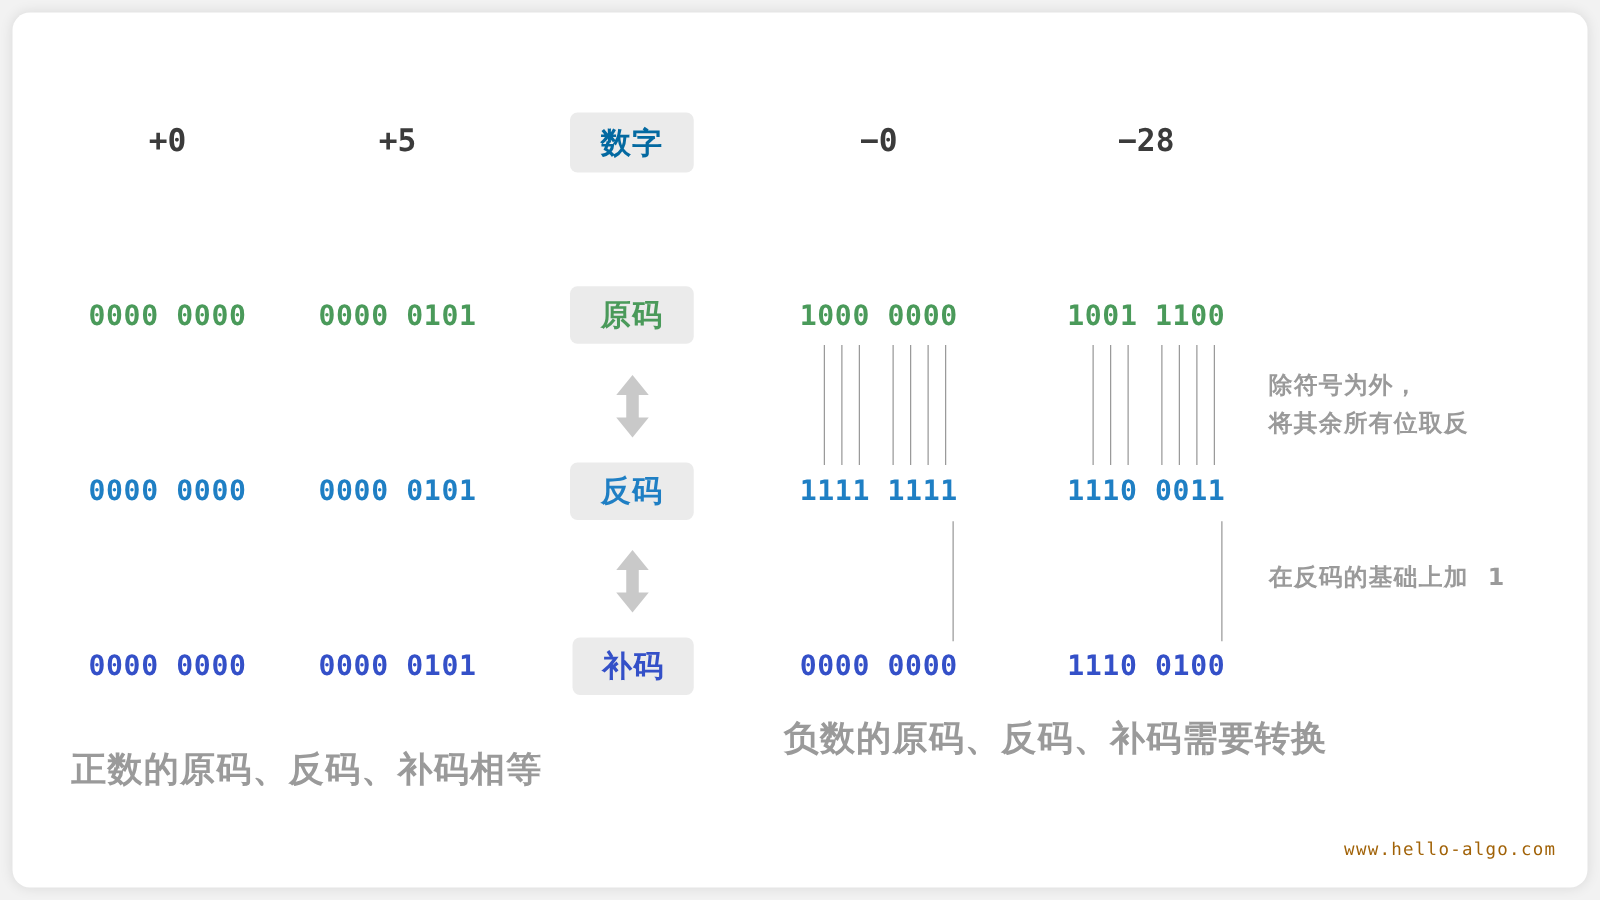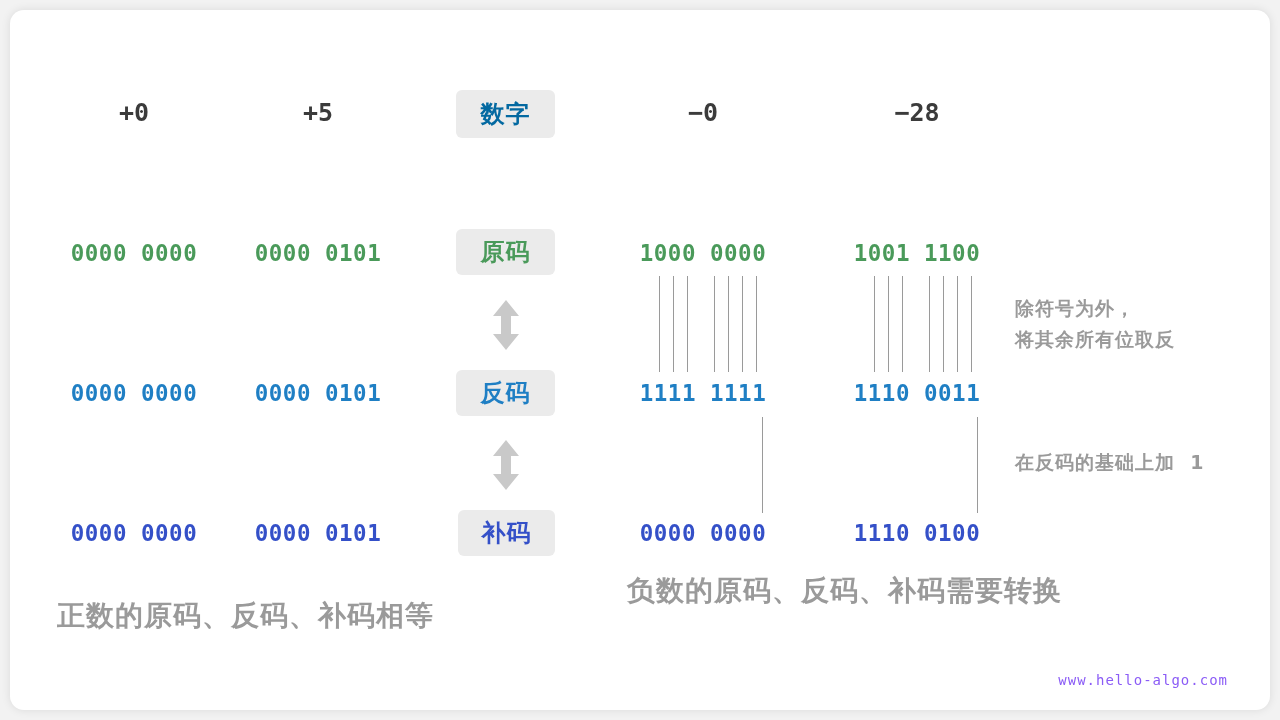--- a/index.html
+++ b/index.html
@@ -97,25 +97,25 @@
     font-size: 28px;
     font-weight: bold;
     color: #9a9a9a;
     letter-spacing: 1px;
     white-space: pre;
   }
 
   
   .watermark {
     position: absolute;
-    right: 42px;
+    right: 25px;
     bottom: 22px;
     font-family: "DejaVu Sans Mono", monospace;
     font-size: 14px;
-    color: #8b5cf6;
+    color: #a16207;
     letter-spacing: 1px;
   }
 </style>
 </head>
 <body>
 
 <div class="card">
 
   <div class="cell num-head" style="left:44px; top:88px; width:160px;">+0</div>
 

